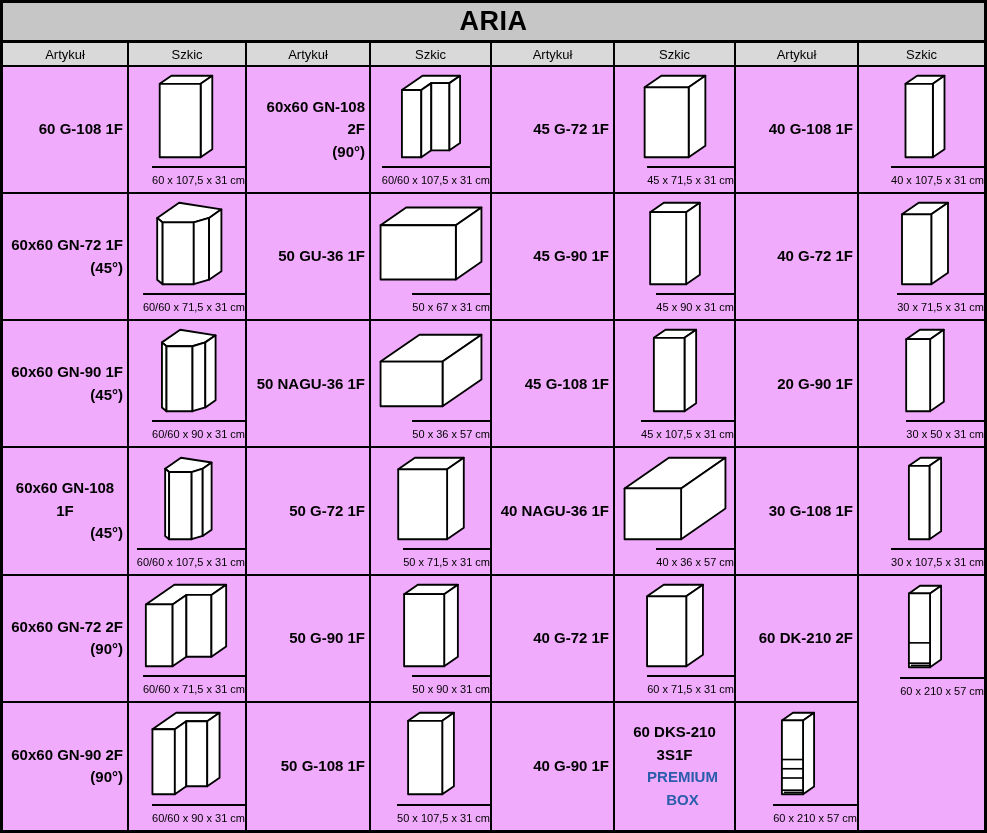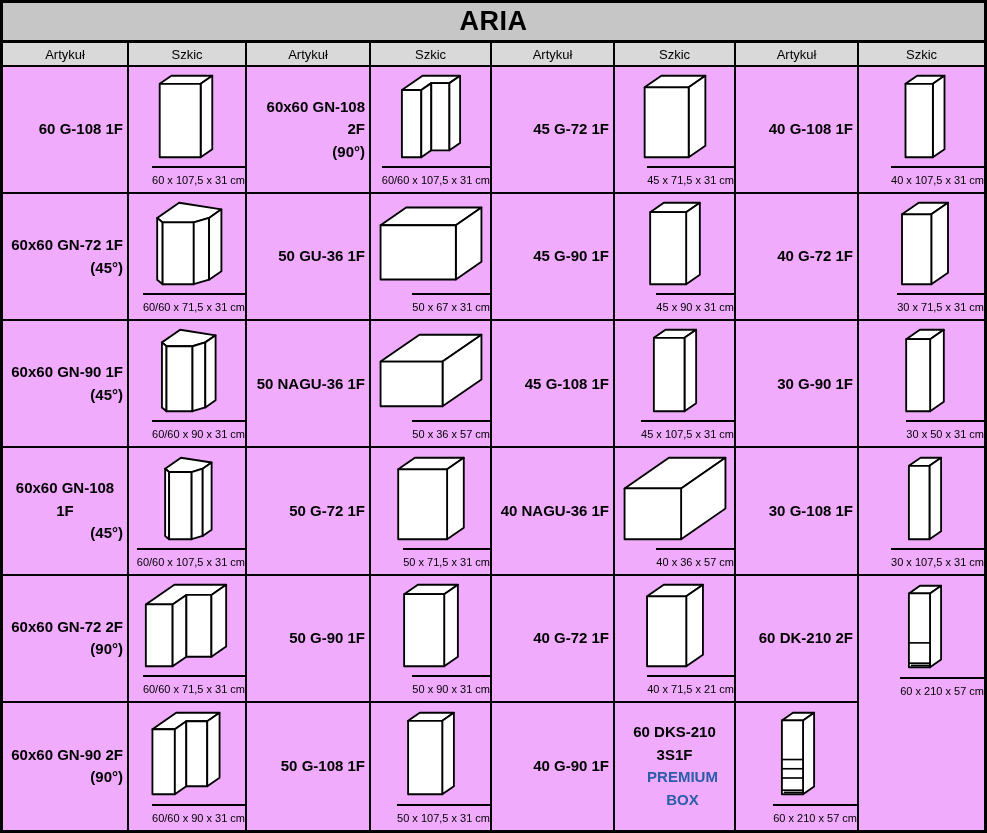--- a/index.html
+++ b/index.html
@@ -184,21 +184,21 @@
         <div class="sketch-area">
           <svg viewBox="0 0 120 100" width="118" height="97">
             <polygon points="38.2,16.3 50.2,8 81.8,8 69.8,16.3" fill="#ffffff" stroke="#000000" stroke-width="1.9" stroke-linejoin="round"></polygon>
             <polygon points="69.8,16.3 81.8,8 81.8,83.7 69.8,92" fill="#ffffff" stroke="#000000" stroke-width="1.9" stroke-linejoin="round"></polygon>
             <polygon points="38.2,16.3 69.8,16.3 69.8,92 38.2,92" fill="#ffffff" stroke="#000000" stroke-width="1.9" stroke-linejoin="round"></polygon>
           </svg>
         </div>
         <div class="dim-caption">45 x 107,5 x 31 cm</div>
       </div>
       <div class="article-cell">
-        <div>30 G-90 1F</div>
+        <div>20 G-90 1F</div>
       </div>
       <div class="sketch-cell">
         <div class="sketch-area">
           <svg viewBox="0 0 120 100" width="118" height="97">
             <polygon points="40.6,17.7 54.7,8 79.4,8 65.3,17.7" fill="#ffffff" stroke="#000000" stroke-width="1.9" stroke-linejoin="round"></polygon>
             <polygon points="65.3,17.7 79.4,8 79.4,82.3 65.3,92" fill="#ffffff" stroke="#000000" stroke-width="1.9" stroke-linejoin="round"></polygon>
             <polygon points="40.6,17.7 65.3,17.7 65.3,92 40.6,92" fill="#ffffff" stroke="#000000" stroke-width="1.9" stroke-linejoin="round"></polygon>
           </svg>
         </div>
         <div class="dim-caption">30 x 50 x 31 cm</div>
@@ -291,21 +291,21 @@
         <div>40 G-72 1F</div>
       </div>
       <div class="sketch-cell">
         <div class="sketch-area">
           <svg viewBox="0 0 120 100" width="118" height="97">
             <polygon points="31.2,19.9 48.4,8 88.8,8 71.6,19.9" fill="#ffffff" stroke="#000000" stroke-width="1.9" stroke-linejoin="round"></polygon>
             <polygon points="71.6,19.9 88.8,8 88.8,80.1 71.6,92" fill="#ffffff" stroke="#000000" stroke-width="1.9" stroke-linejoin="round"></polygon>
             <polygon points="31.2,19.9 71.6,19.9 71.6,92 31.2,92" fill="#ffffff" stroke="#000000" stroke-width="1.9" stroke-linejoin="round"></polygon>
           </svg>
         </div>
-        <div class="dim-caption">40 x 71,5 x 21 cm</div>
+        <div class="dim-caption">60 x 71,5 x 31 cm</div>
       </div>
       <div class="article-cell">
         <div>60 DK-210 2F</div>
       </div>
       <div class="sketch-cell">
         <div class="sketch-area">
           <svg viewBox="0 0 120 100" width="118" height="97">
             <polygon points="43.4,15.9 54.8,8 76.6,8 65.2,15.9" fill="#ffffff" stroke="#000000" stroke-width="1.9" stroke-linejoin="round"></polygon>
             <polygon points="65.2,15.9 76.6,8 76.6,84.1 65.2,92" fill="#ffffff" stroke="#000000" stroke-width="1.9" stroke-linejoin="round"></polygon>
             <polygon points="43.4,15.9 65.2,15.9 65.2,92 43.4,92" fill="#ffffff" stroke="#000000" stroke-width="1.9" stroke-linejoin="round"></polygon>

